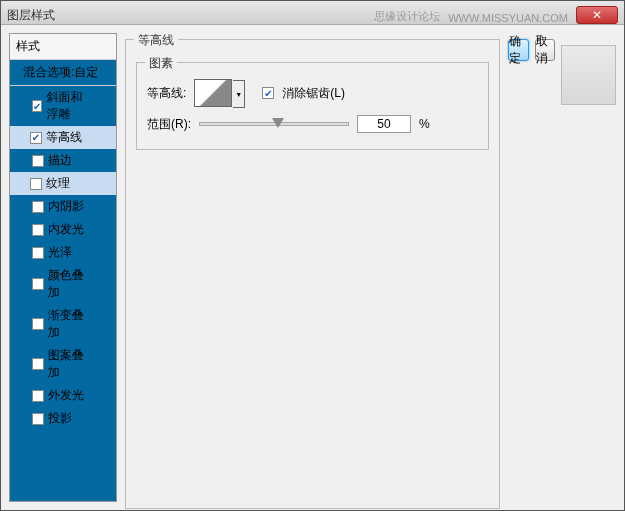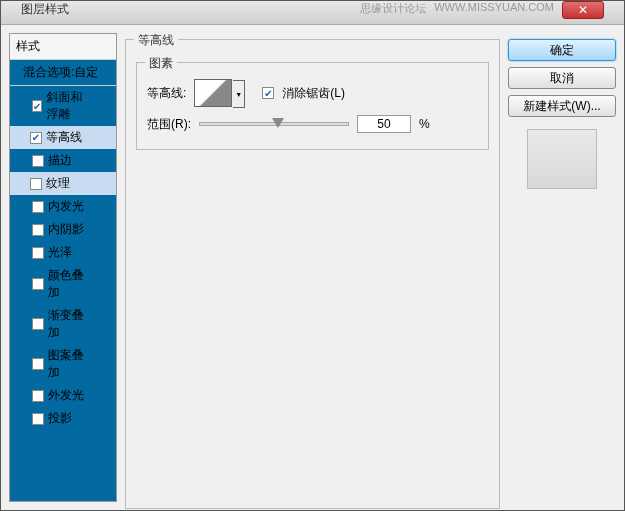--- a/index.html
+++ b/index.html
@@ -1,18 +1,18 @@
 <!DOCTYPE html>
 <html><head>
 <meta charset="utf-8">
 <style>
 *{box-sizing:border-box;margin:0;padding:0;font-family:"Microsoft YaHei",SimSun,sans-serif;font-size:12px}
 body{background:#4a5a6a}
 .window{width:625px;height:511px;background:#f0f0f0;border:1px solid #555;position:relative}
-.titlebar{height:24px;background:linear-gradient(#e8e8e8,#d0d0d0);display:flex;align-items:flex-start;padding:0 20px;border-bottom:1px solid #aaa}
+.titlebar{height:24px;background:linear-gradient(#e8e8e8,#d0d0d0);display:flex;align-items:flex-end;padding:0 6px;border-bottom:1px solid #aaa}
 .titlebar .title{flex:1;color:#333}
 .titlebar .watermark{color:#999;font-size:11px;margin-right:8px}
 .close-btn{width:42px;height:18px;background:linear-gradient(#e07070,#c83030);border:1px solid #a02020;border-radius:3px;display:flex;align-items:center;justify-content:center;color:#fff;cursor:pointer}
 .body{display:flex;padding:8px;gap:8px;height:calc(100% - 24px)}
 .left-panel{width:108px;border:1px solid #999;background:#0369a1}
 .lp-header{padding:4px 6px;border-bottom:1px solid #ccc;background:#f5f5f5}
 .lp-blend{padding:4px 13px;border-bottom:1px solid #ccc}
 .lp-item{display:flex;align-items:center;padding:3px 22px;gap:4px;cursor:pointer}
 .lp-item.selected{background:#c8dbf0}
 .lp-item.sub{padding-left:20px}
@@ -22,21 +22,21 @@
 .fieldset{border:1px solid #bbb;padding:8px 10px;margin-top:6px;position:relative}
 .fieldset .legend{position:absolute;top:-8px;left:8px;background:#f0f0f0;padding:0 4px;color:#333}
 .fs-outer{height:470px}
 .fs-inner{margin-top:14px;}
 .row{display:flex;align-items:center;gap:8px;margin:8px 0}
 .contour-swatch{width:38px;height:28px;border:1px solid #666;background:linear-gradient(135deg,#fff 0%,#fff 48%,#888 52%,#888 100%);position:relative;cursor:pointer}
 .contour-swatch .drop{position:absolute;right:-14px;top:0;width:12px;height:28px;border:1px solid #666;border-left:none;background:#eee;display:flex;align-items:center;justify-content:center;font-size:8px}
 .slider-track{width:150px;height:4px;background:#ddd;border:1px solid #aaa;position:relative}
 .slider-thumb{position:absolute;top:-5px;left:72px;width:0;height:0;border-left:6px solid transparent;border-right:6px solid transparent;border-top:10px solid #888}
 .num-input{width:54px;height:18px;border:1px solid #999;background:#fff;text-align:center;line-height:16px}
-.right-panel{width:108px;display:flex;flex-direction:column;gap:6px;padding-top:6px}
+.right-panel{width:108px;display:flex;flex-direction:row;gap:6px;padding-top:6px}
 .btn{height:22px;border:1px solid #888;background:linear-gradient(#fcfcfc,#e0e0e0);border-radius:3px;display:flex;align-items:center;justify-content:center;cursor:pointer}
 .btn.default{border:1px solid #3a8fd8;background:linear-gradient(#dff2ff,#a8d8f8);box-shadow:0 0 2px #5ab}
 .preview-row{display:flex;align-items:center;gap:4px;margin-top:6px;justify-content:center}
 .preview-box{width:70px;height:60px;background:linear-gradient(#eaeaea,#d8d8d8);border:1px solid #bbb;margin:6px auto 0}
 </style>
 </head>
 <body>
 
 <div class="window">
   <div class="titlebar">
@@ -65,25 +65,25 @@
           <div class="lp-item">
             <span class="chk"></span>
             <span>描边</span>
           </div>
           <div class="lp-item sub selected">
             <span class="chk"></span>
             <span>纹理</span>
           </div>
           <div class="lp-item">
             <span class="chk"></span>
-            <span>内发光</span>
+            <span>内阴影</span>
           </div>
           <div class="lp-item">
             <span class="chk"></span>
-            <span>内阴影</span>
+            <span>内发光</span>
           </div>
           <div class="lp-item">
             <span class="chk"></span>
             <span>光泽</span>
           </div>
           <div class="lp-item">
             <span class="chk"></span>
             <span>颜色叠加</span>
           </div>
           <div class="lp-item">
@@ -131,20 +131,17 @@
       </div>
     </div>
 
     <div class="right-panel">
       <div class="btn default">
           <span>确定</span>
         </div>
       <div class="btn">
           <span>取消</span>
         </div>
-      <div class="btn">
-          <span>新建样式(W)...</span>
-        </div>
       <div class="preview-box"></div>
     </div>
 
   </div>
 </div>
 
 </body></html>

